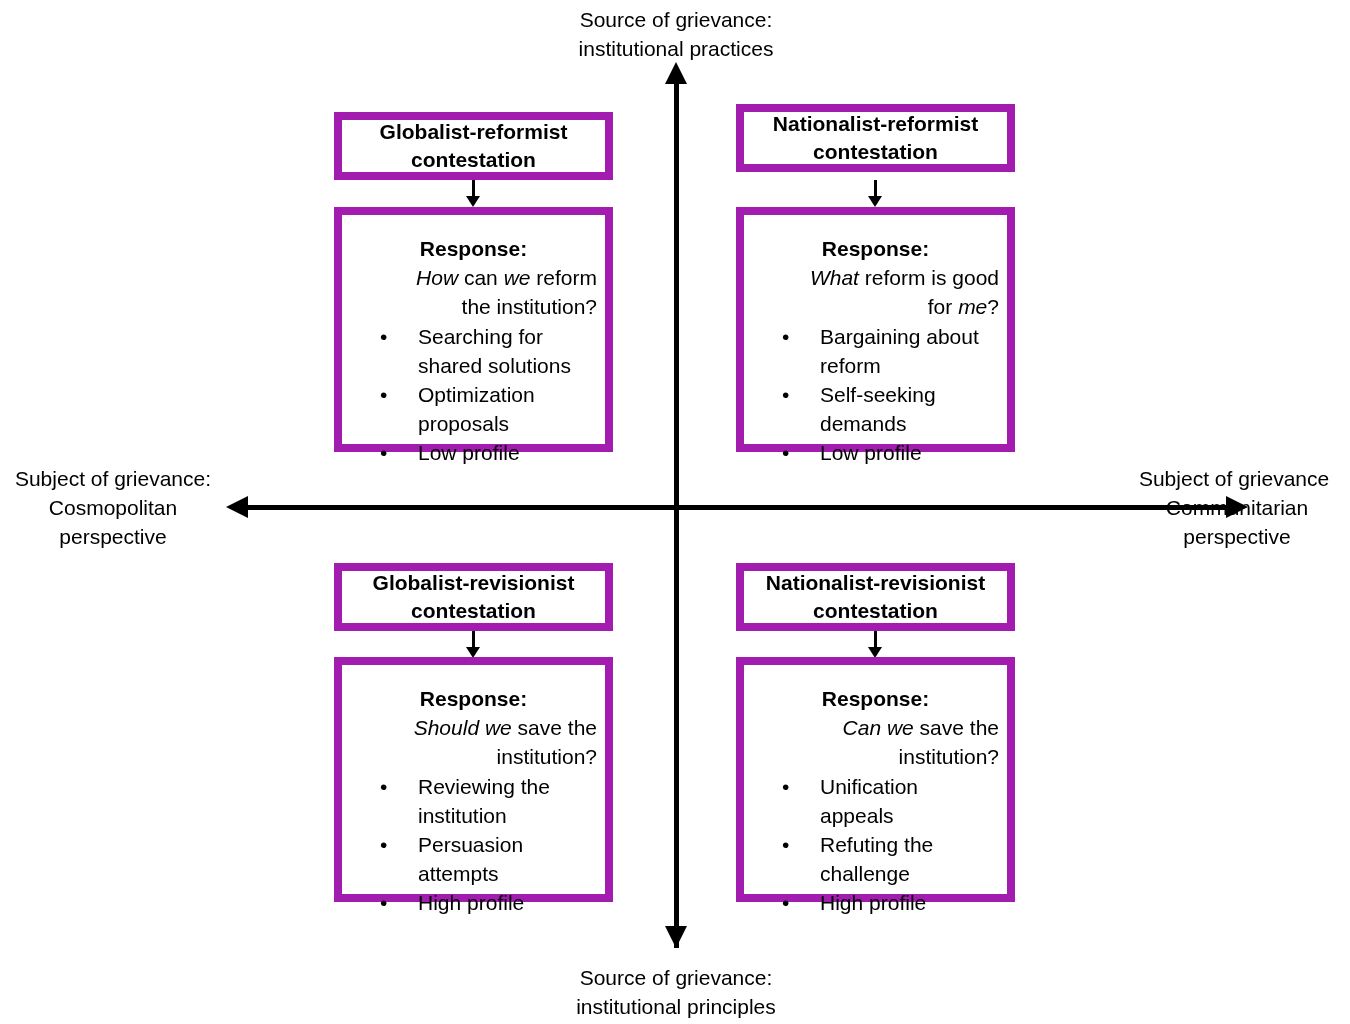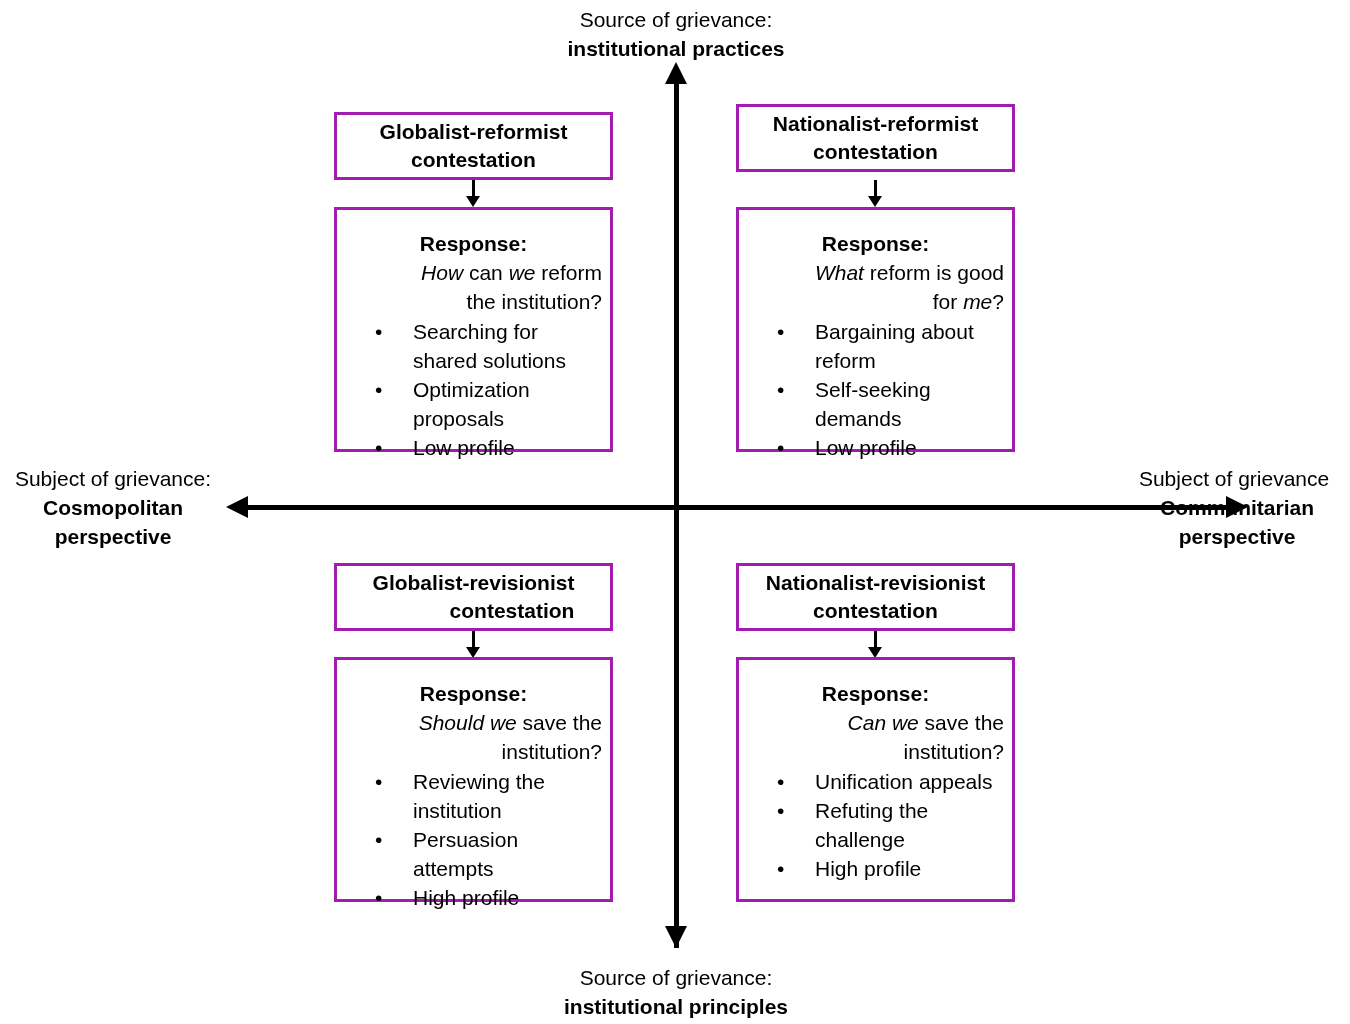--- a/index.html
+++ b/index.html
@@ -71,33 +71,33 @@
   }
 
   
   .axis-label {
     position: absolute;
     text-align: center;
     font-size: 21px;
     line-height: 29px;
     white-space: nowrap;
   }
-  .axis-label b { font-weight: bold; }
+  .axis-label b { font-weight: normal; }
 
   #label-top    { left: 476px; top: 5px;   width: 400px; }
   #label-bottom { left: 476px; top: 963px; width: 400px; }
   #label-left   { left: 0px;   top: 464px; width: 226px; }
   #label-right  { left: 1124px;top: 464px; width: 226px; }
 
   
   .title-box,
   .response-box {
     position: absolute;
     box-sizing: border-box;
-    border: 3px solid #a21caf;
+    border: 8px solid #a21caf;
     background: #ffffff;
   }
   .title-box {
     display: flex;
     align-items: center;
     justify-content: center;
     text-align: center;
     font-size: 21px;
     line-height: 28px;
     font-weight: bold;
@@ -165,21 +165,21 @@
 
   
   #box-tl-title    { left: 334px;  top: 112px; width: 279px; height: 68px; }
   #conn-tl         { left: 472px;  top: 180px; }
   #box-tl-response { left: 334px;  top: 207px; width: 279px; height: 245px; }
 
   #box-tr-title    { left: 736px;  top: 104px; width: 279px; height: 68px; }
   #conn-tr         { left: 874px;  top: 180px; }
   #box-tr-response { left: 736px;  top: 207px; width: 279px; height: 245px; }
 
-  #box-bl-title    { left: 334px;  top: 563px; width: 279px; height: 68px; text-align: right; }
+  #box-bl-title    { left: 334px;  top: 563px; width: 279px; height: 68px; }
   #conn-bl         { left: 472px;  top: 631px; }
   #box-bl-response { left: 334px;  top: 657px; width: 279px; height: 245px; }
 
   #box-br-title    { left: 736px;  top: 563px; width: 279px; height: 68px; }
   #conn-br         { left: 874px;  top: 631px; }
   #box-br-response { left: 736px;  top: 657px; width: 279px; height: 245px; }
 </style>
 </head>
 <body>
 

